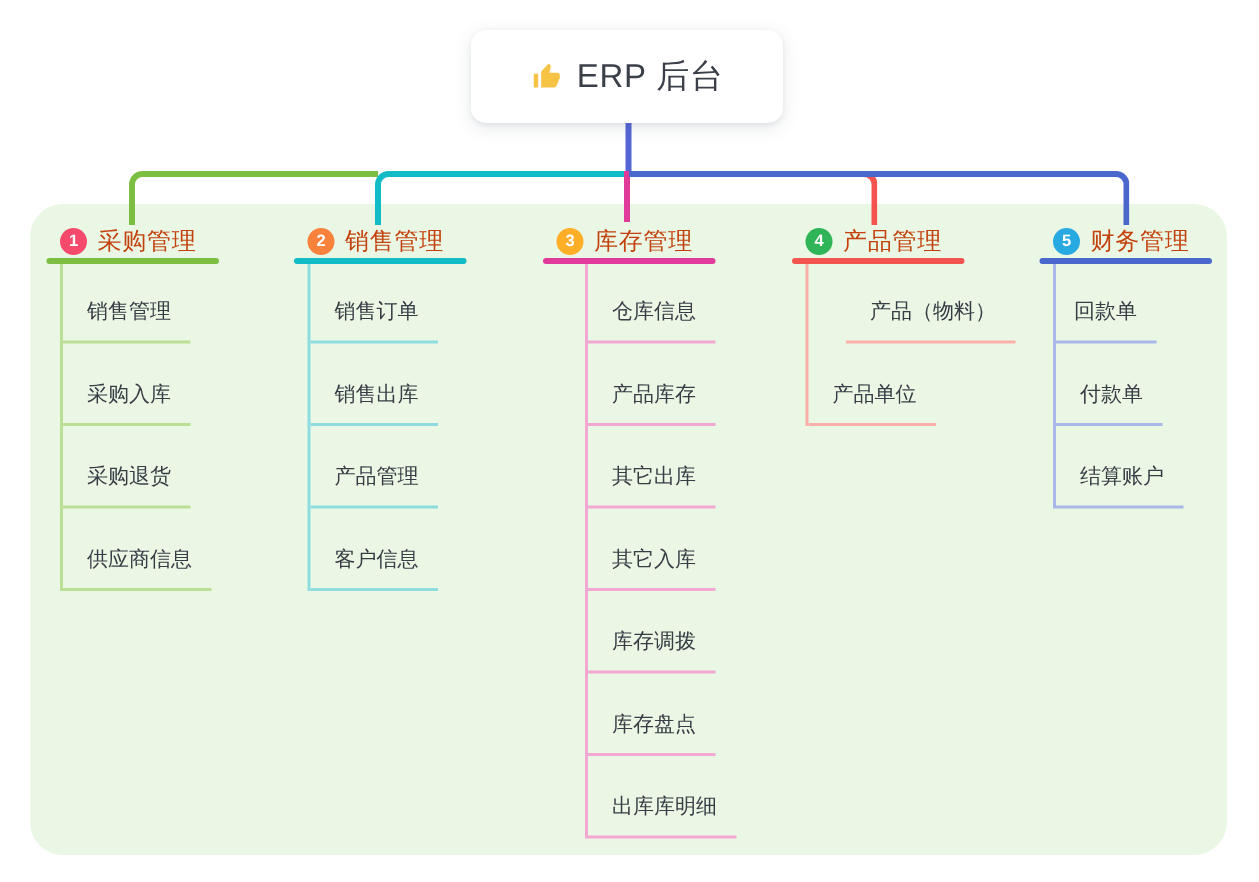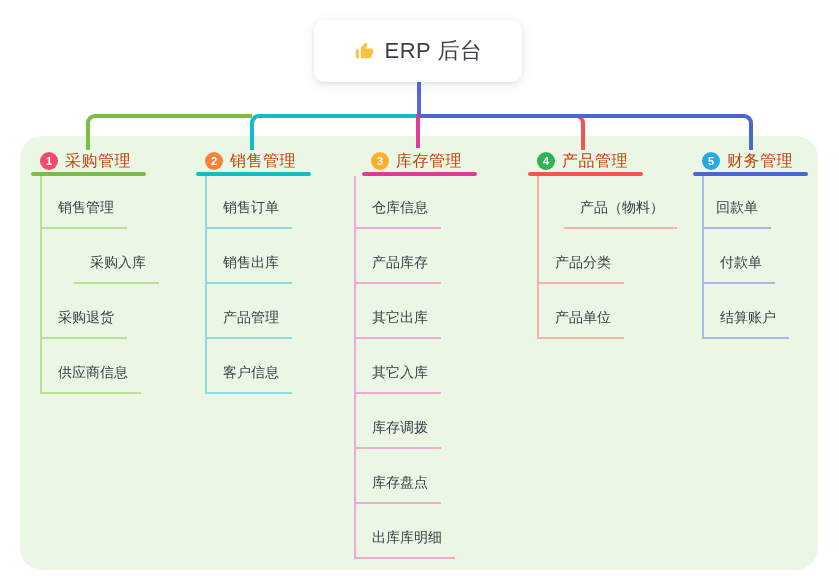--- a/index.html
+++ b/index.html
@@ -68,21 +68,21 @@
       <div class="branch-head" style="left: 40px; top: 150px;">
         <span class="badge" style="background: rgb(245, 74, 107);">1</span>
         <span class="branch-label">采购管理</span>
       </div>
       <div class="head-line" style="left: 31px; top: 172px; width: 115px; background: rgb(124, 190, 66);"></div>
       <div class="children" style="left: 40px; top: 176px; border-left-color: rgb(188, 223, 150);">
         <div class="child">
           <span style="border-bottom-color: rgb(188, 223, 150);">销售管理</span>
         </div>
         <div class="child">
-          <span style="border-bottom-color: rgb(188, 223, 150); margin-left: 32px;">采购入库</span>
+          <span style="border-bottom-color: rgb(188, 223, 150);">采购入库</span>
         </div>
         <div class="child">
           <span style="border-bottom-color: rgb(188, 223, 150);">采购退货</span>
         </div>
         <div class="child">
           <span style="border-bottom-color: rgb(188, 223, 150);">供应商信息</span>
         </div>
       </div>
       <div class="branch-head" style="left: 205px; top: 150px;">
         <span class="badge" style="background: rgb(248, 130, 60);">2</span>
@@ -101,21 +101,21 @@
         </div>
         <div class="child">
           <span style="border-bottom-color: rgb(142, 220, 224);">客户信息</span>
         </div>
       </div>
       <div class="branch-head" style="left: 371px; top: 150px;">
         <span class="badge" style="background: rgb(255, 174, 39);">3</span>
         <span class="branch-label">库存管理</span>
       </div>
       <div class="head-line" style="left: 362px; top: 172px; width: 115px; background: rgb(224, 59, 155);"></div>
-      <div class="children" style="left: 354px; top: 176px; border-left-color: rgb(243, 168, 211); font-family: Liberation Mono, monospace;">
+      <div class="children" style="left: 390px; top: 176px; border-left-color: rgb(243, 168, 211); font-family: Liberation Mono, monospace;">
         <div class="child">
           <span style="border-bottom-color: rgb(243, 168, 211);">仓库信息</span>
         </div>
         <div class="child">
           <span style="border-bottom-color: rgb(243, 168, 211);">产品库存</span>
         </div>
         <div class="child">
           <span style="border-bottom-color: rgb(243, 168, 211);">其它出库</span>
         </div>
         <div class="child">
@@ -134,23 +134,20 @@
       <div class="branch-head" style="left: 537px; top: 150px;">
         <span class="badge" style="background: rgb(47, 180, 87);">4</span>
         <span class="branch-label">产品管理</span>
       </div>
       <div class="head-line" style="left: 528px; top: 172px; width: 115px; background: rgb(244, 84, 79);"></div>
       <div class="children" style="left: 537px; top: 176px; border-left-color: rgb(250, 176, 169);">
         <div class="child">
           <span style="border-bottom-color: rgb(250, 176, 169); margin-left: 25px;">产品（物料）</span>
         </div>
         <div class="child">
-          <span style="border-bottom-color: rgb(250, 176, 169);">产品分类</span>
-        </div>
-        <div class="child">
           <span style="border-bottom-color: rgb(250, 176, 169);">产品单位</span>
         </div>
       </div>
       <div class="branch-head" style="left: 702px; top: 150px;">
         <span class="badge" style="background: rgb(40, 169, 225);">5</span>
         <span class="branch-label">财务管理</span>
       </div>
       <div class="head-line" style="left: 693px; top: 172px; width: 115px; background: rgb(74, 103, 206);"></div>
       <div class="children" style="left: 702px; top: 176px; border-left-color: rgb(169, 184, 233);">
         <div class="child">

